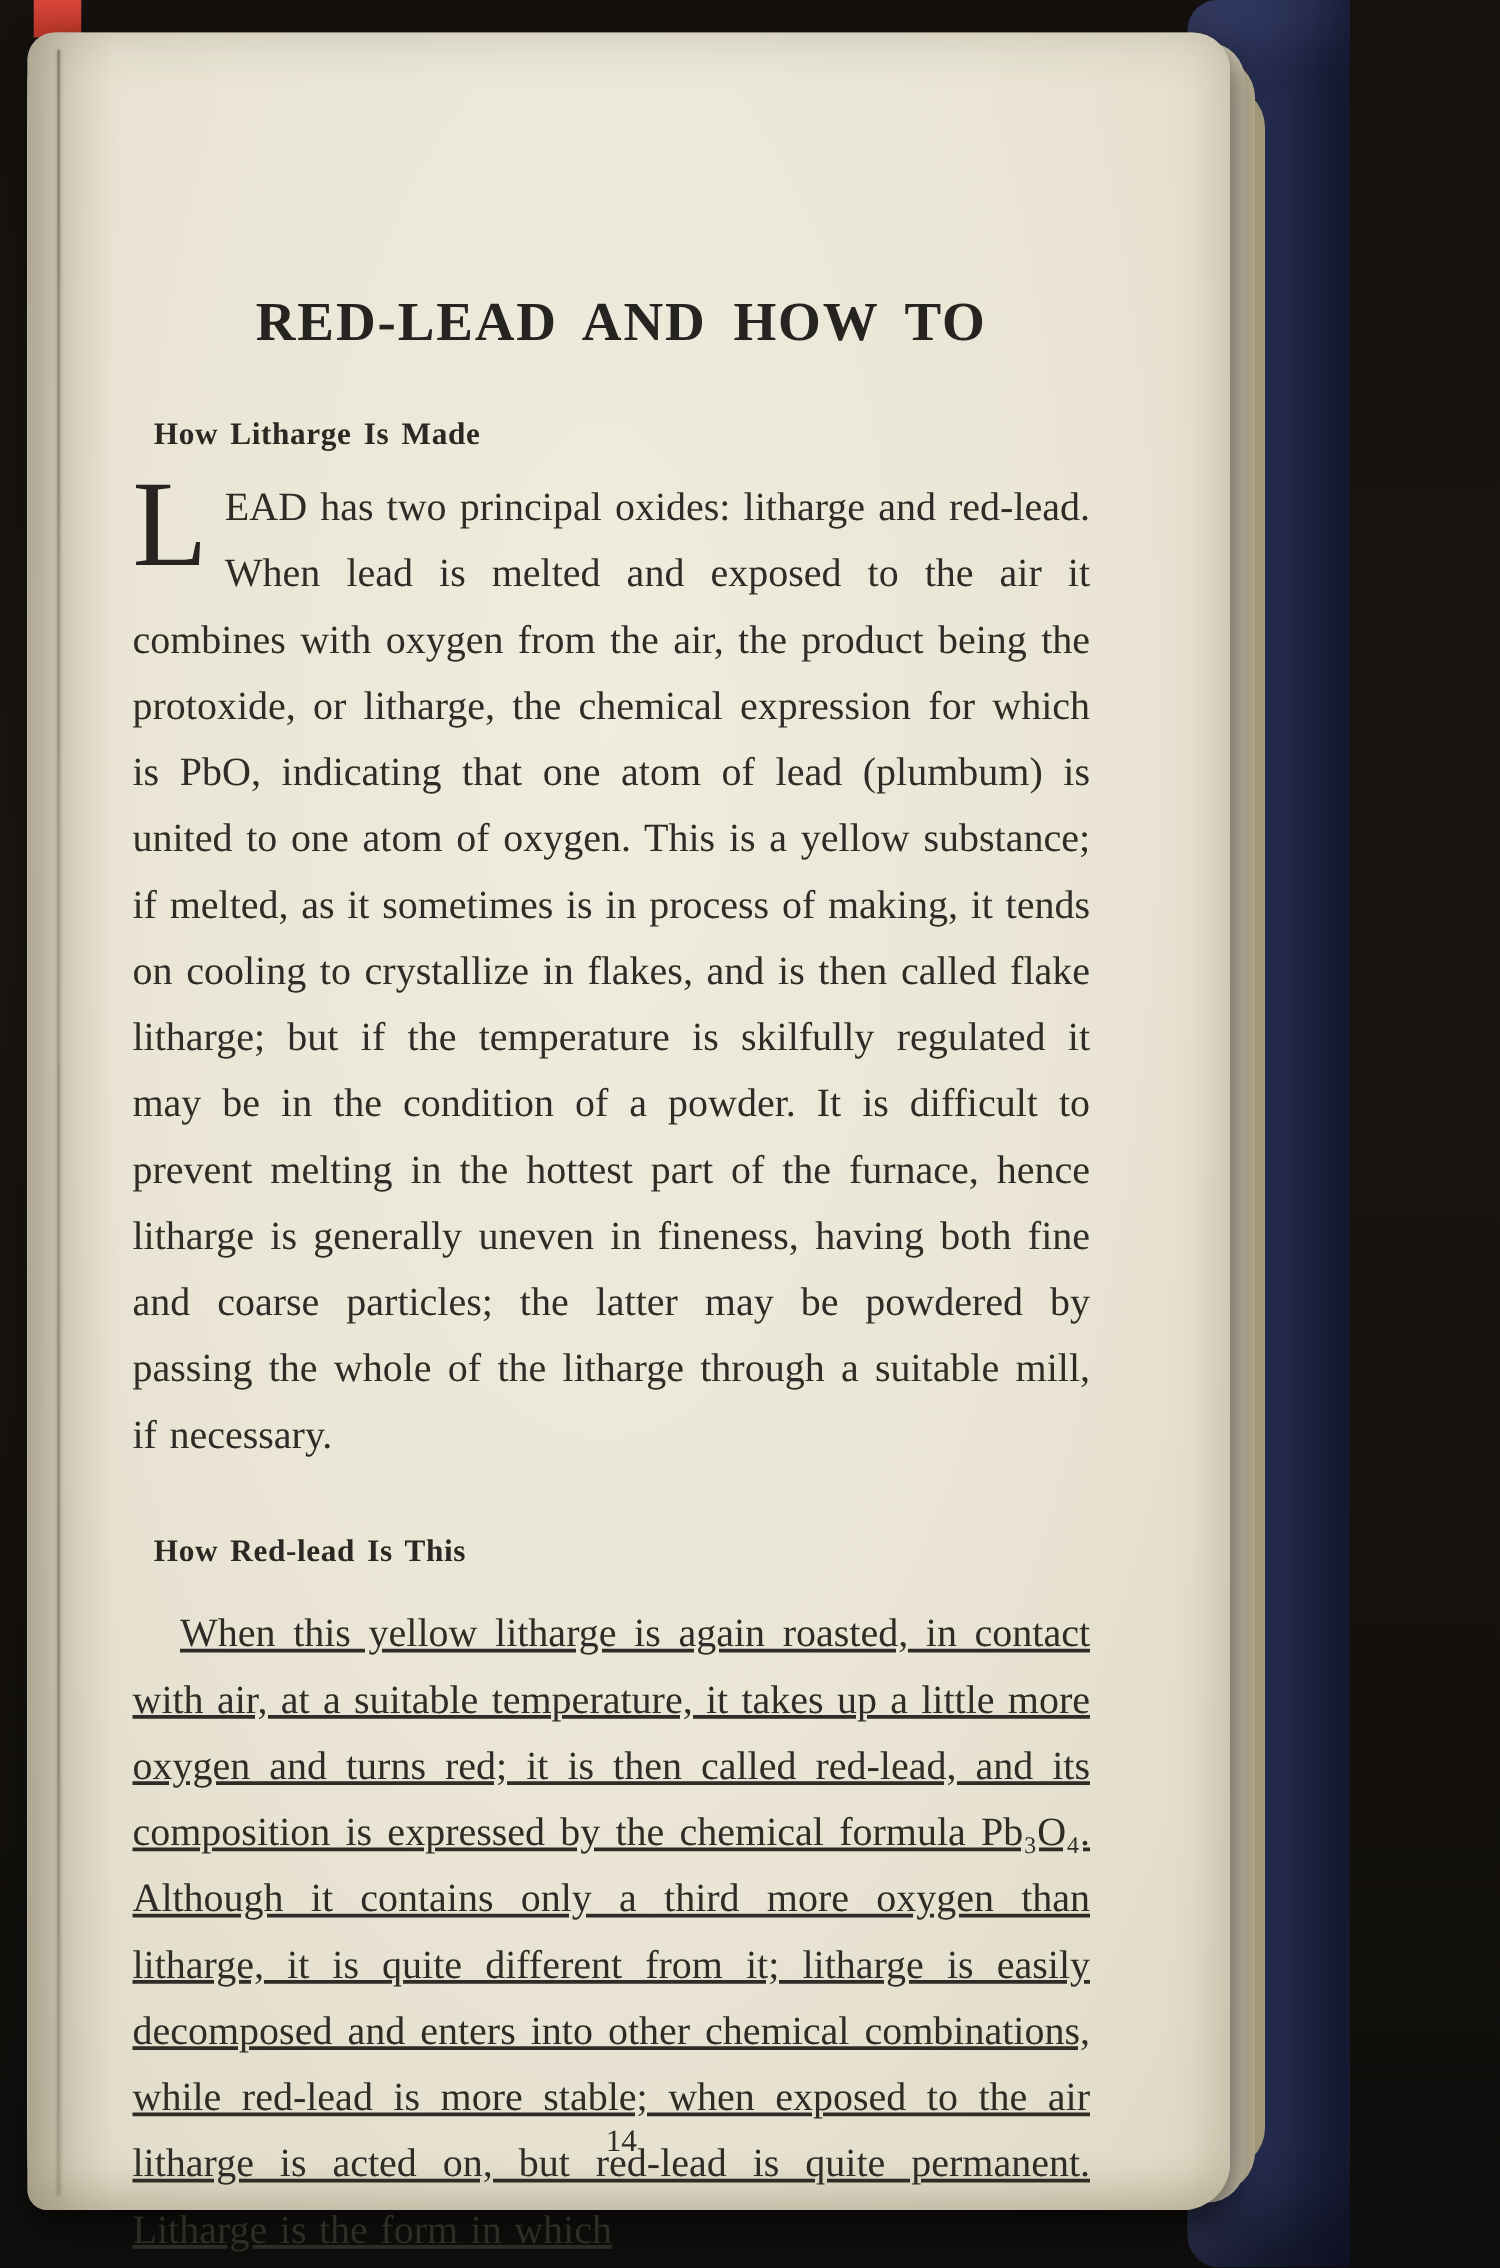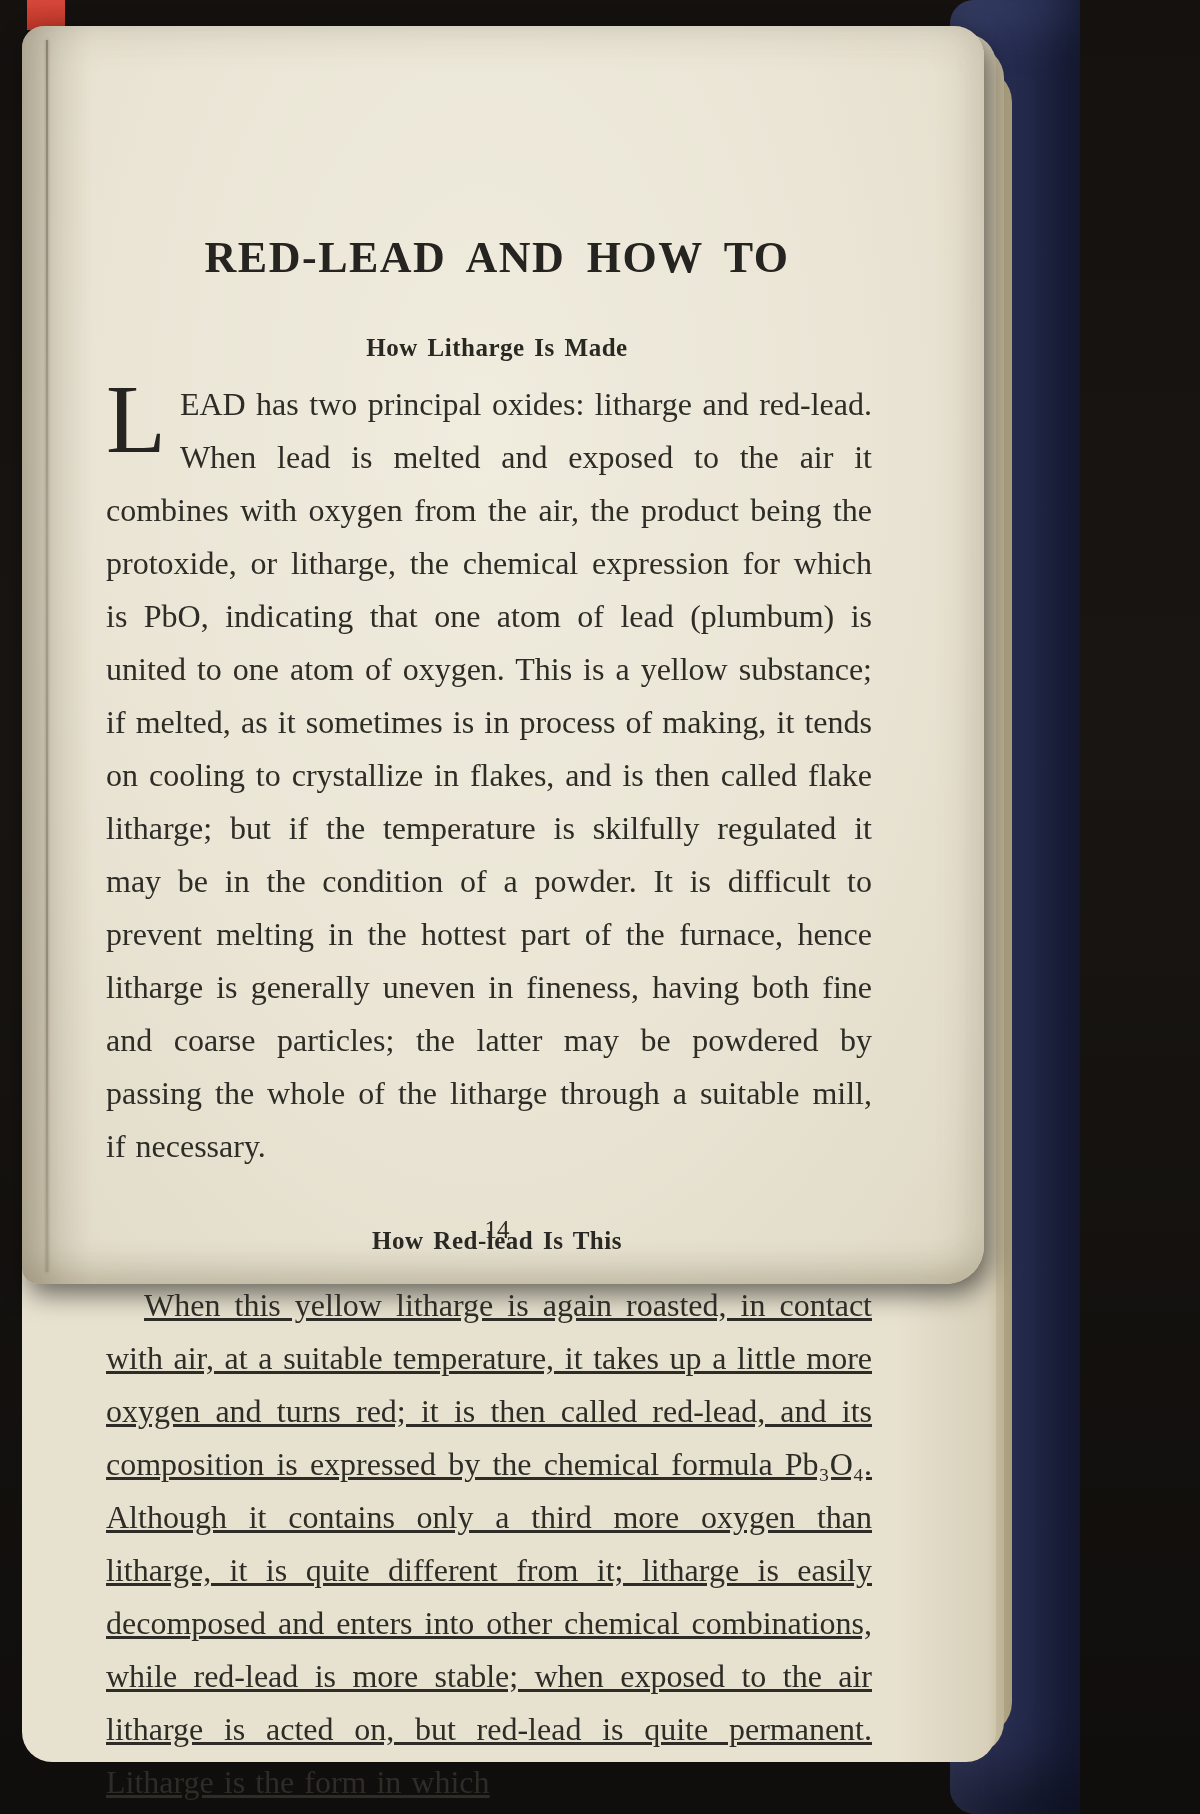--- a/index.html
+++ b/index.html
@@ -61,21 +61,21 @@
     background: linear-gradient(90deg, #e7e1cf 90%, #d8d0ba 99%, #cfc6ad 100%);
     border-radius: 30px;
     z-index: 5;
   }
   
   .page {
     position: absolute;
     left: 22px;
     top: 26px;
     width: 962px;
-    height: 1258px;
+    height: 1742px;
     background: radial-gradient(ellipse at 48% 32%, #f0ecde 0%, #eae5d5 52%, #e3ddcb 85%, #ddd6c1 100%);
     border-radius: 22px 30px 38px 16px;
     box-shadow:
       inset 26px 0 44px rgba(110, 96, 66, .22),
       inset -16px 0 34px rgba(120, 106, 74, .16),
       inset 0 -14px 30px rgba(120, 106, 74, .14),
       inset 0 12px 26px rgba(255, 255, 250, .35),
       6px 10px 26px rgba(0,0,0,.55);
     z-index: 6;
   }
@@ -115,22 +115,21 @@
     text-align: center;
     font-weight: 700;
     font-size: 44px;
     line-height: 56px;
     letter-spacing: 1.5px;
     word-spacing: 9px;
     color: #262420;
   }
   .title .line { display: block; }
   .subhead {
-    margin: 0;
-    text-align: center;
+    margin: 17px;
     font-weight: 700;
     font-size: 25px;
     letter-spacing: .5px;
     word-spacing: 3px;
     color: #2a2822;
   }
   .subhead.first { margin-top: 48px; }
   .subhead.second { margin-top: 54px; }
   .body-para {
     margin: 16px 16px 0 0;

